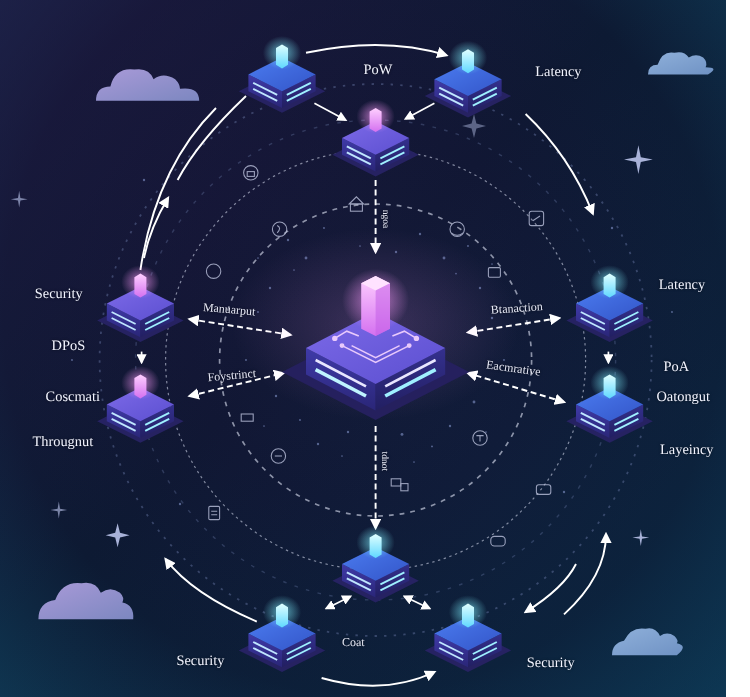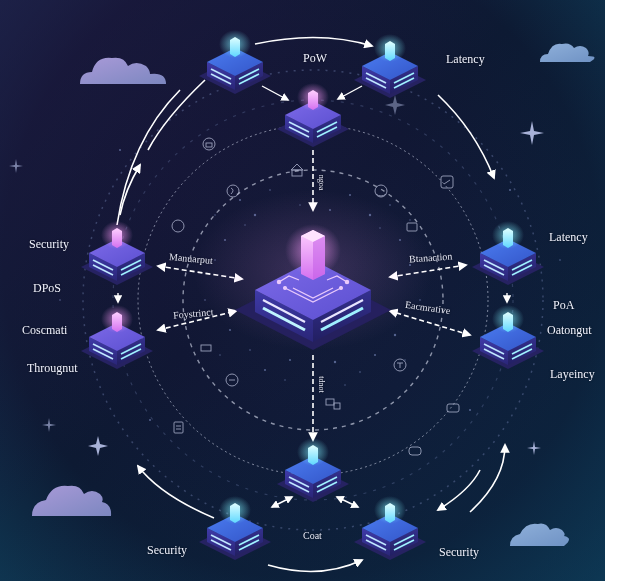--- a/index.html
+++ b/index.html
@@ -348,31 +348,31 @@
       <path d="M-12,-16 L0,-10 L12,-16 L12,-54 L0,-60 L-12,-54 Z" fill="url(#cubeP)"></path>
       <path d="M-12,-54 L0,-60 L12,-54 L0,-48 Z" fill="#ffe2ff"></path>
       <path d="M0,-48 L12,-54 L12,-16 L0,-10 Z" fill="#c35ee6" opacity="0.55"></path>
     </g>
   </svg>
 
   <div class="label" style="left:303px; top:51px;">PoW</div>
   <div class="label" style="left:446px; top:52px;">Latency</div>
 
   <div class="label" style="left:29px; top:237px;">Security</div>
-  <div class="label" style="left:33px; top:281px;">DPoS</div>
-  <div class="label" style="left:22px; top:323px;">Coscmati</div>
+  <div class="label" style="left:43px; top:281px;">DPoS</div>
+  <div class="label" style="left:38px; top:323px;">Coscmati</div>
   <div class="label" style="left:27px; top:361px;">Througnut</div>
 
   <div class="label" style="left:549px; top:230px;">Latency</div>
   <div class="label" style="left:553px; top:298px;">PoA</div>
   <div class="label" style="left:547px; top:323px;">Oatongut</div>
   <div class="label" style="left:550px; top:367px;text-align:center;">Layeincy</div>
 
   <div class="label" style="left:147px; top:543px;">Security</div>
-  <div class="label small" style="left:303px; top:530px;">Coat</div>
+  <div class="label small" style="left:285px; top:530px;">Coat</div>
   <div class="label" style="left:439px; top:545px;">Security</div>
 
   <div class="label small" style="left:169px; top:253px; transform:rotate(5deg);">Manuarput</div>
   <div class="label small" style="left:173px; top:308px; transform:rotate(-5deg);">Foystrinct</div>
   <div class="label small" style="left:409px; top:252px; transform:rotate(-4deg);">Btanaction</div>
   <div class="label small" style="left:405px; top:302px; transform:rotate(8deg);">Eacmrative</div>
   <div class="label small" style="left:314px; top:178px; transform:rotate(90deg); font-size:8px;">ngoa</div>
   <div class="label small" style="left:313px; top:380px; transform:rotate(90deg); font-size:8px;">tdnot</div>
 </div>
 

